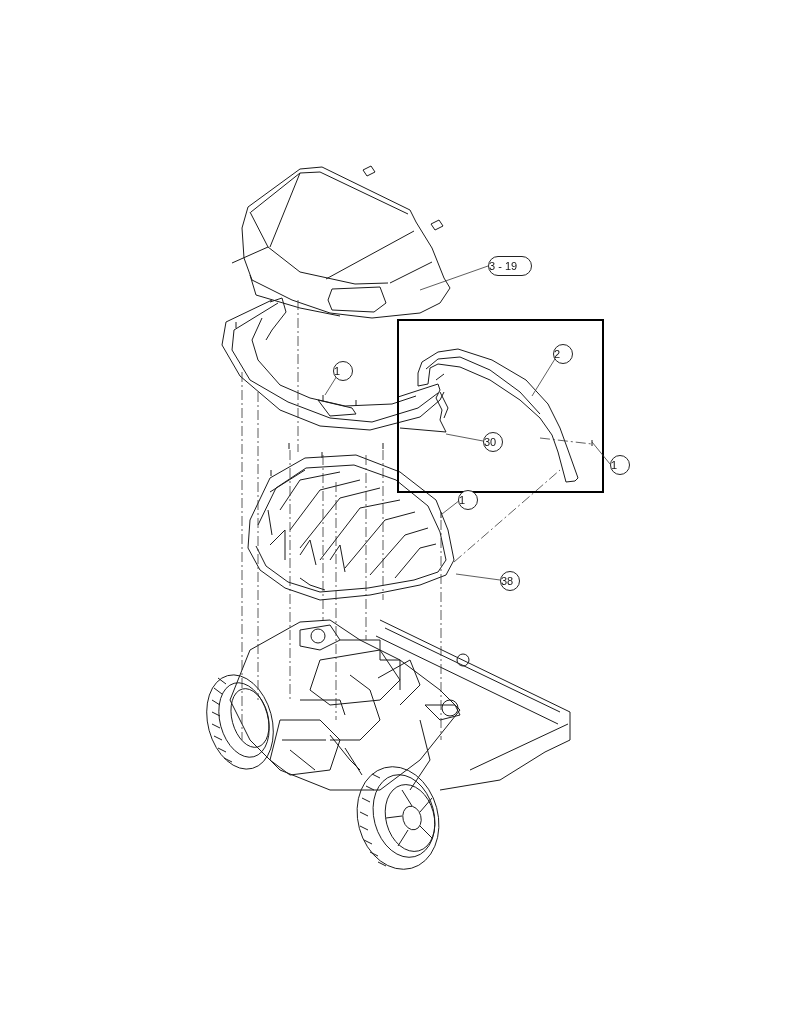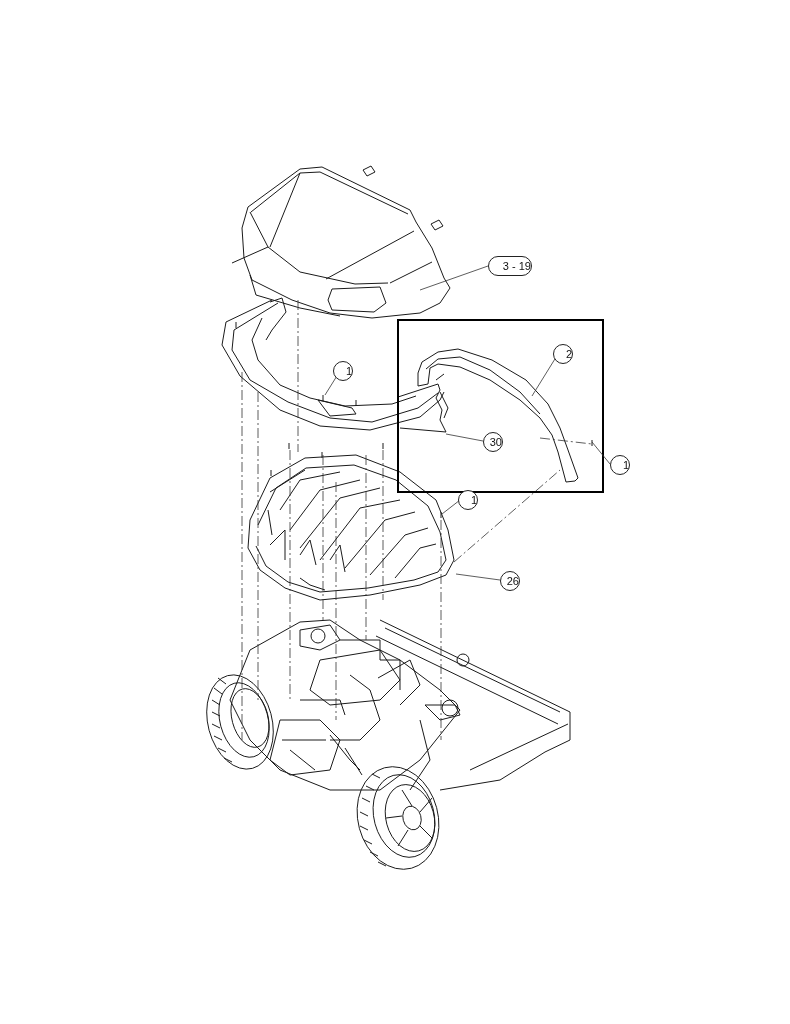--- a/index.html
+++ b/index.html
@@ -1,18 +1,18 @@
 <!DOCTYPE html>
 <html><head>
 <meta charset="utf-8">
 <style>
   html, body { margin: 0; padding: 0; background: #ffffff; }
   body { width: 790px; height: 1024px; position: relative; overflow: hidden; font-family: "Liberation Sans", sans-serif; }
   #diagram { position: absolute; left: 0; top: 0; width: 790px; height: 1024px; }
-  .callout { position: absolute; font-family: "Liberation Sans", sans-serif; font-size: 11px; color: #111; text-align: right;
+  .callout { position: absolute; font-family: "Liberation Sans", sans-serif; font-size: 11px; color: #111; text-align: left;
              border: 1px solid #222; border-radius: 50%; background: #fff; width: 18px; height: 18px; line-height: 18px; }
   .callout.pill { border-radius: 10px; width: 42px; }
   svg * { vector-effect: non-scaling-stroke; }
 </style>
 </head>
 <body>
 
 <svg id="diagram" viewBox="0 0 790 1024" xmlns="http://www.w3.org/2000/svg">
   <g fill="none" stroke="#1a1a1a" stroke-width="1">
 
@@ -136,13 +136,13 @@
     <path d="M500,580 L456,574"></path>
   </g>
 </svg>
 
 <div class="callout pill" style="left:488px;top:256px;">3 - 19</div>
 <div class="callout" style="left:333px;top:361px;">1</div>
 <div class="callout" style="left:553px;top:344px;">2</div>
 <div class="callout" style="left:483px;top:432px;">30</div>
 <div class="callout" style="left:610px;top:455px;">1</div>
 <div class="callout" style="left:458px;top:490px;">1</div>
-<div class="callout" style="left:500px;top:571px;">26</div>
+<div class="callout" style="left:500px;top:571px;">38</div>
 
 </body></html>

